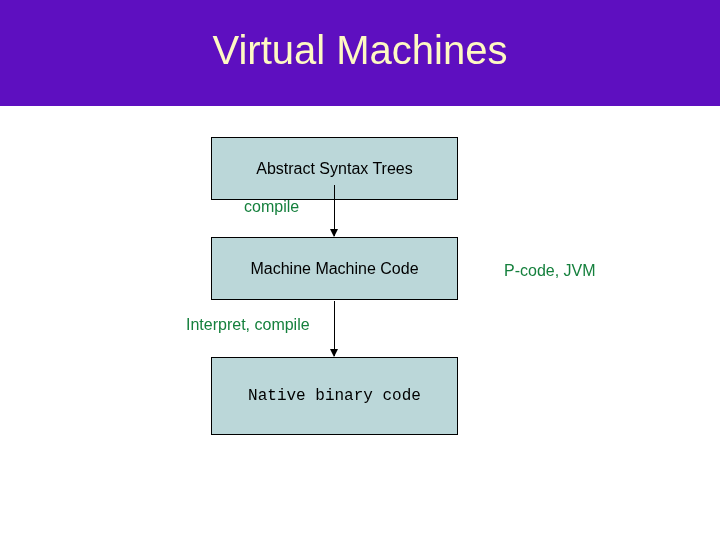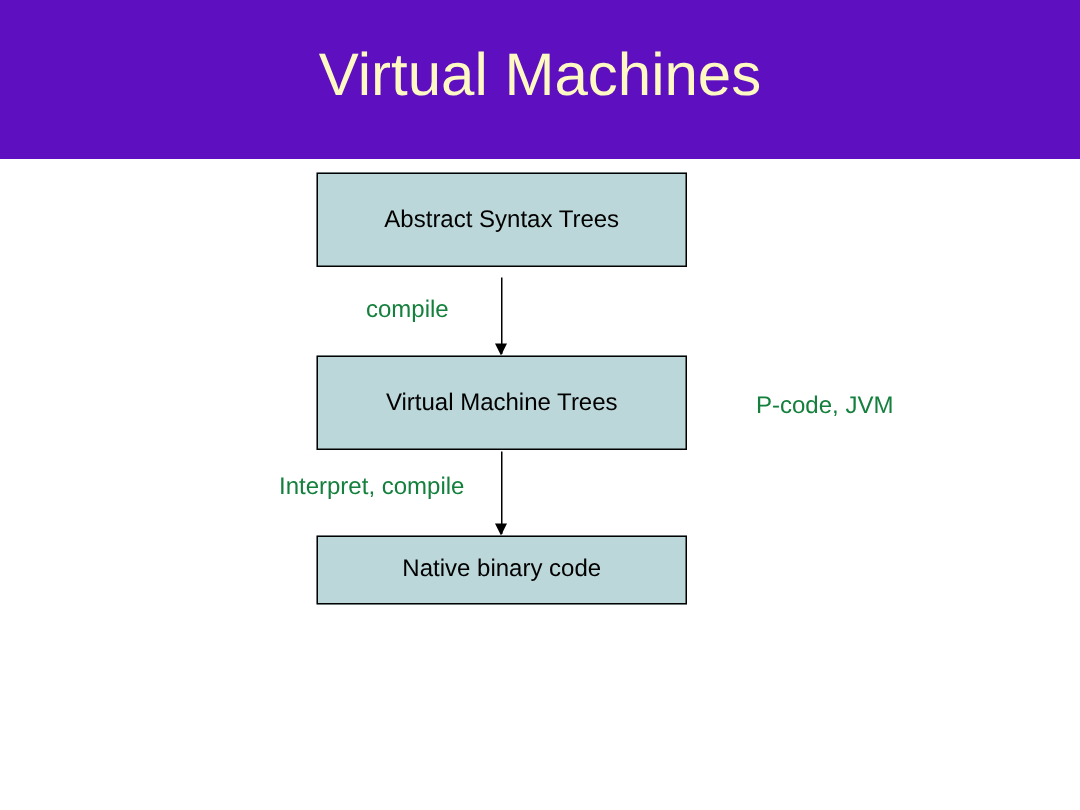--- a/index.html
+++ b/index.html
@@ -30,23 +30,23 @@
   .box {
     position: absolute;
     background: #bbd7d9;
     border: 1px solid #000000;
     display: flex;
     align-items: center;
     justify-content: center;
     font-size: 16px;
     color: #000000;
   }
-  .box1 { left: 211px; top: 9px;  width: 247px; height: 63px; }
+  .box1 { left: 211px; top: 31px;  width: 247px; height: 63px; }
   .box2 { left: 211px; top: 131px; width: 247px; height: 63px; }
-  .box3 { left: 211px; top: 251px; width: 247px; height: 46px; }
+  .box3 { left: 211px; top: 251px; width: 247px; height: 78px; font-family: Liberation Mono, monospace; }
   .label {
     position: absolute;
     font-size: 16px;
     color: #15803d;
   }
   .lbl-compile   { left: 244px; top: 92px; }
   .lbl-interpret { left: 186px; top: 210px; }
   .lbl-pcode     { left: 504px; top: 156px; }
   .lbl-pentium   { left: 508px; top: 272px; }
   .arrow {
@@ -76,21 +76,21 @@
 <div class="content-area">
 
   <div class="box box1">
     <span>Abstract Syntax Trees</span>
   </div>
 
   <div class="arrow arrow1"></div>
   <div class="label lbl-compile">compile</div>
 
   <div class="box box2">
-    <span>Virtual Machine Trees</span>
+    <span>Machine Machine Code</span>
   </div>
   <div class="label lbl-pcode">P-code, JVM</div>
 
   <div class="arrow arrow2"></div>
   <div class="label lbl-interpret">Interpret, compile</div>
 
   <div class="box box3">
     <span>Native binary code</span>
   </div>
 

